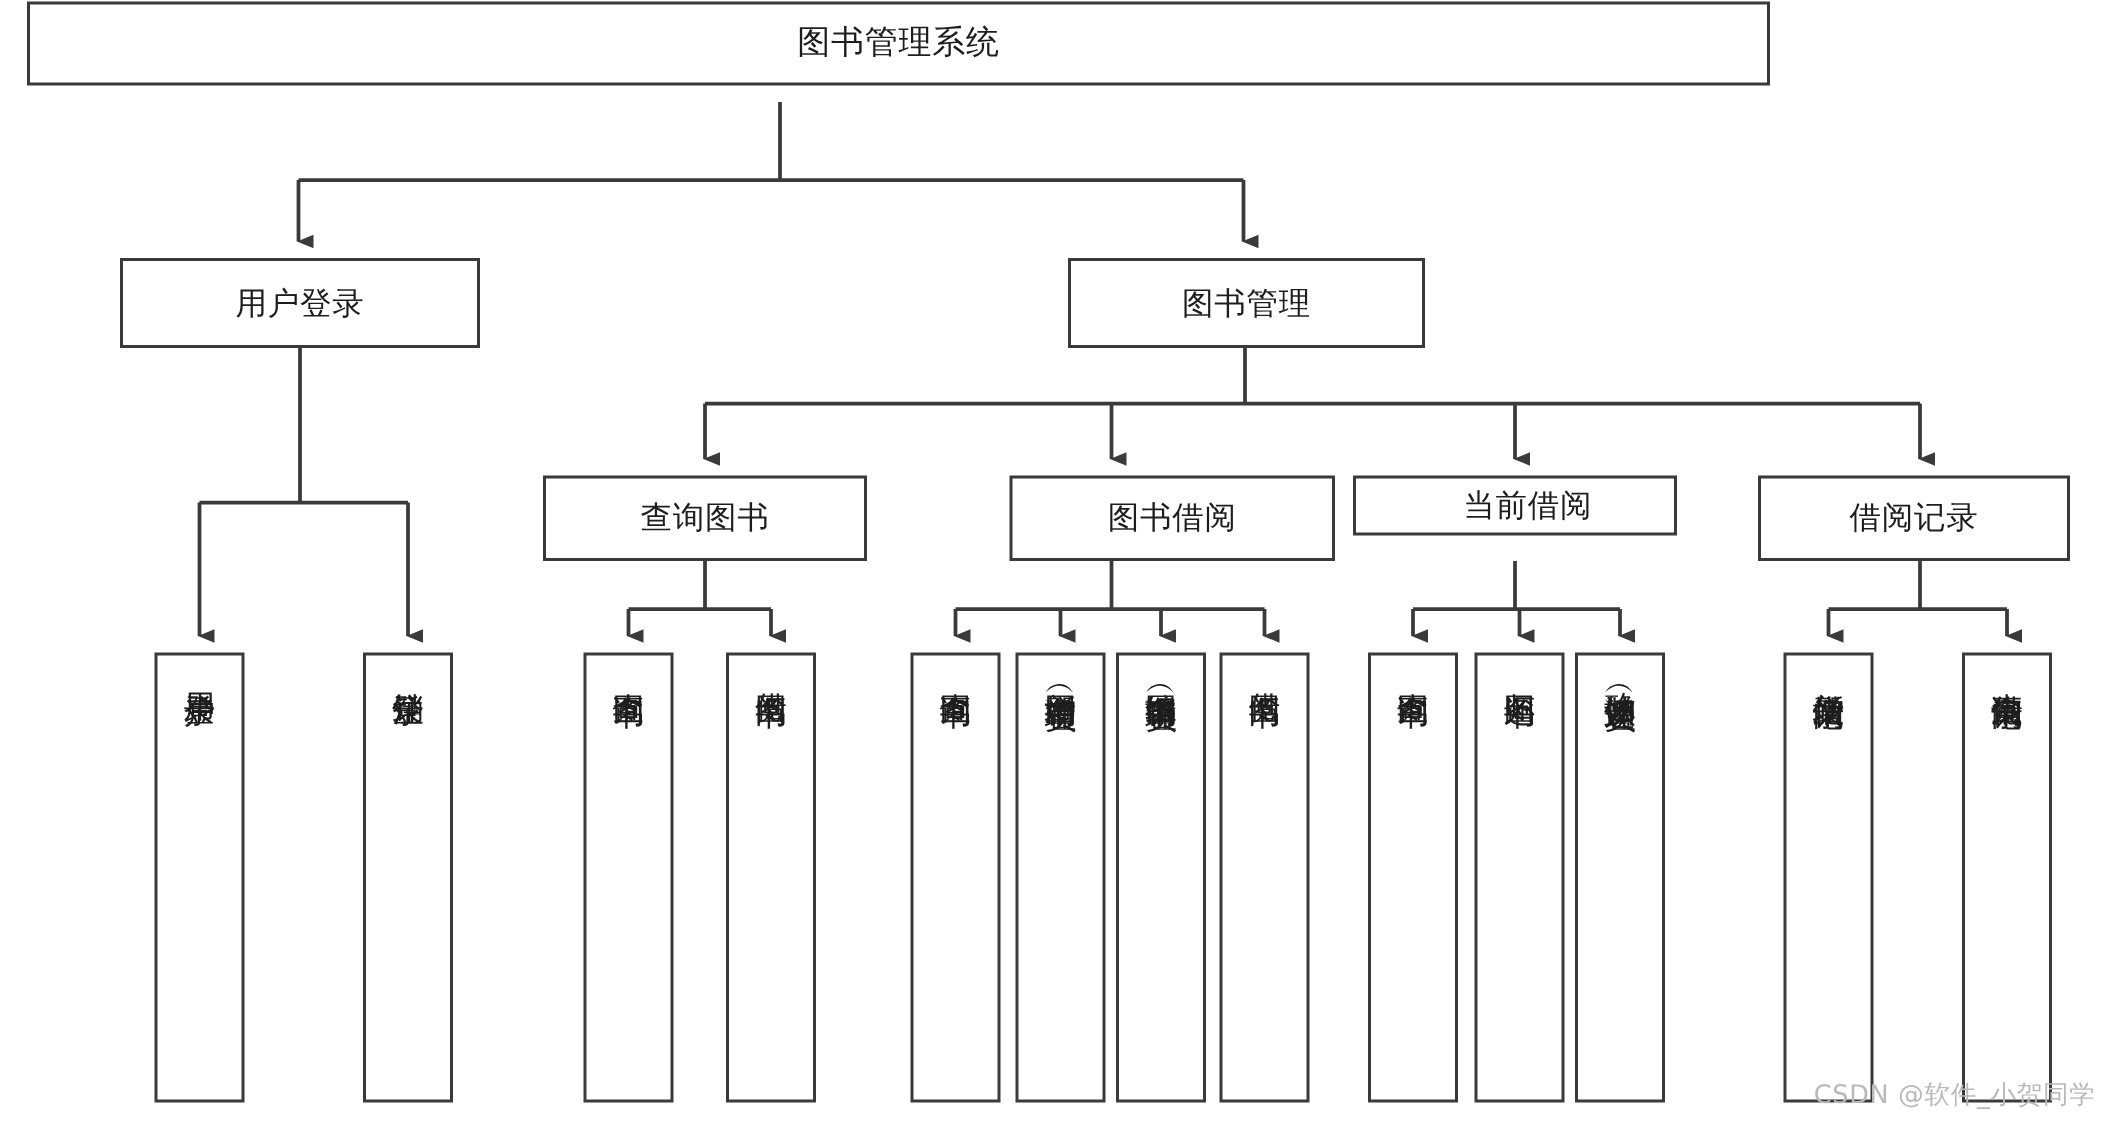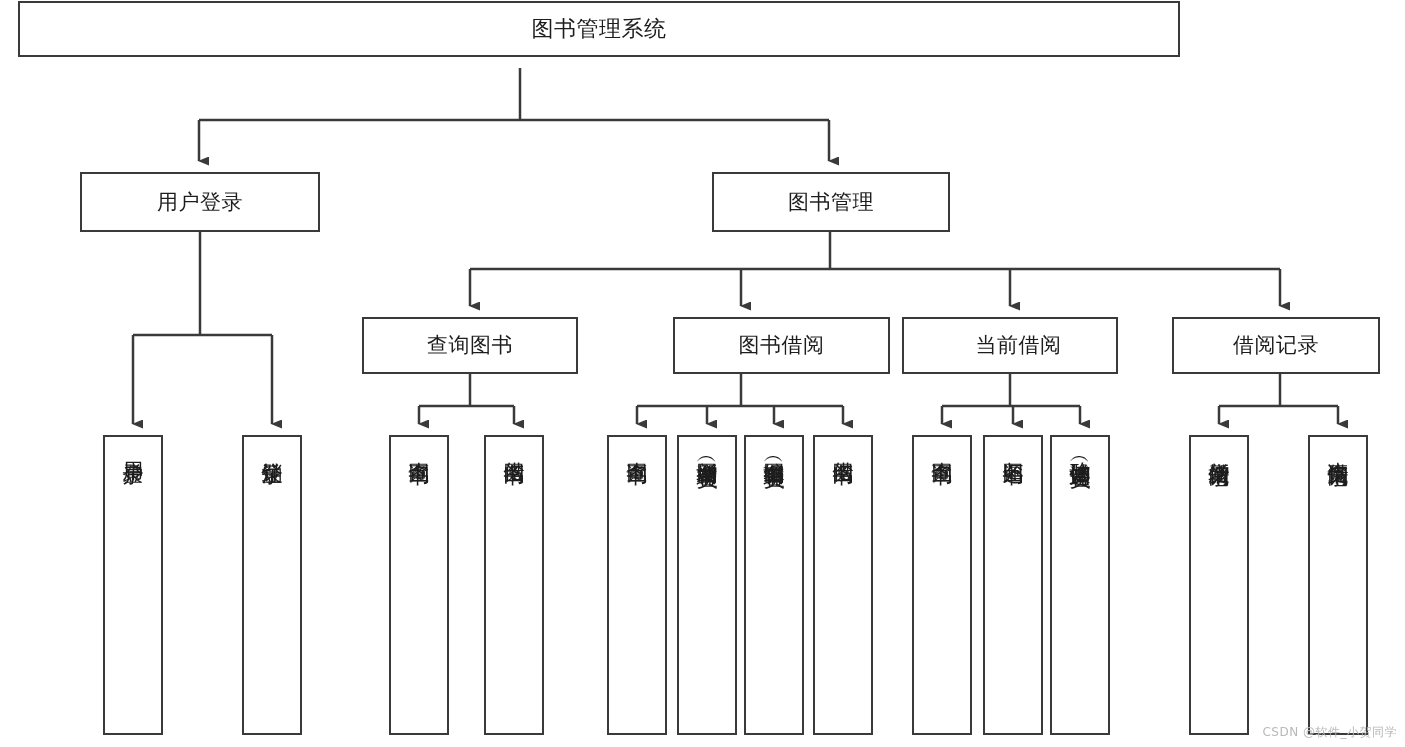--- a/index.html
+++ b/index.html
@@ -61,21 +61,21 @@
     text-orientation: upright;
     font-size: 21px;
     line-height: 1.05;
     letter-spacing: 1px;
     white-space: nowrap;
   }
   #watermark {
     position: absolute;
     right: 8px;
     bottom: 6px;
-    font-size: 12px;
+    font-size: 17px;
     color: #b9b9b9;
     letter-spacing: 0.5px;
     white-space: nowrap;
     user-select: none;
   }
 </style>
 </head>
 <body>
 
 <div id="diagram-root">
@@ -133,21 +133,21 @@
   <div class="node horiz" style="left: 712px; top: 172px; width: 238px; height: 60px;">
     <span class="label">图书管理</span>
   </div>
 
   <div class="node horiz" style="left: 362px; top: 317px; width: 216px; height: 57px;">
     <span class="label">查询图书</span>
   </div>
   <div class="node horiz" style="left: 633px; top: 317px; width: 217px; height: 57px; margin-left: 40px;">
     <span class="label">图书借阅</span>
   </div>
-  <div class="node horiz" style="left: 902px; top: 317px; width: 216px; height: 57px; padding-left: 17px;">
+  <div class="node horiz" style="left: 902px; top: 317px; width: 216px; height: 40px; padding-left: 17px;">
     <span class="label">当前借阅</span>
   </div>
   <div class="node horiz" style="left: 1172px; top: 317px; width: 208px; height: 57px;">
     <span class="label">借阅记录</span>
   </div>
 
   <div id="leaves-container">
       <div class="node vert" style="left: 103px; top: 435px; width: 60px; height: 300px;">
         <span class="label">用户登录</span>
       </div>

